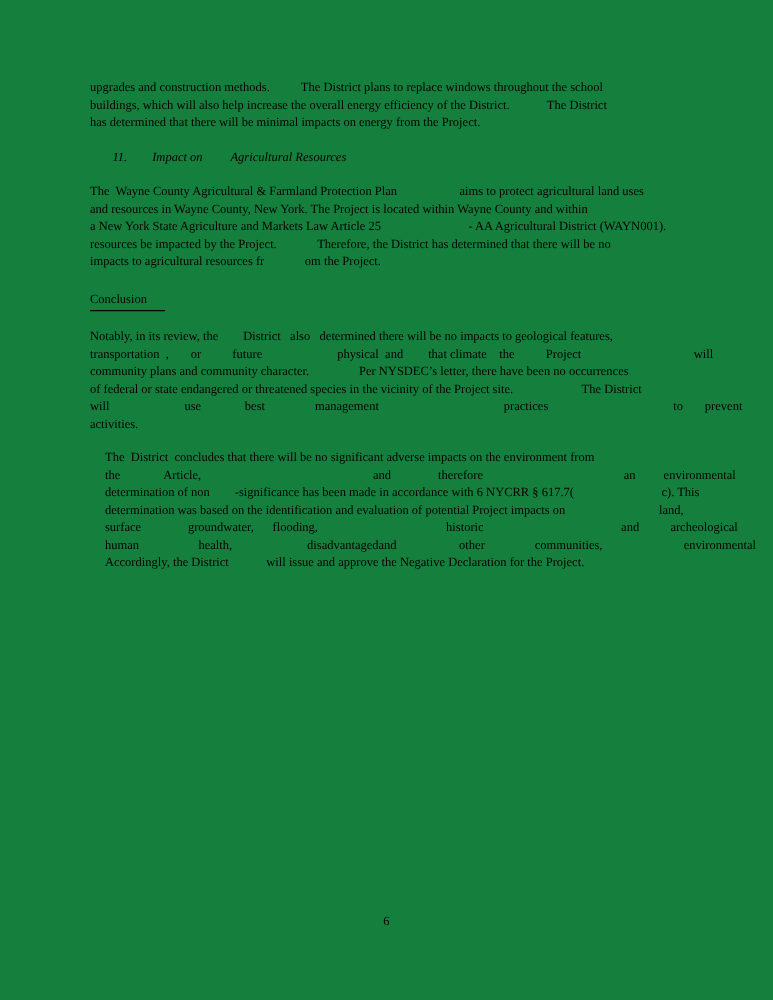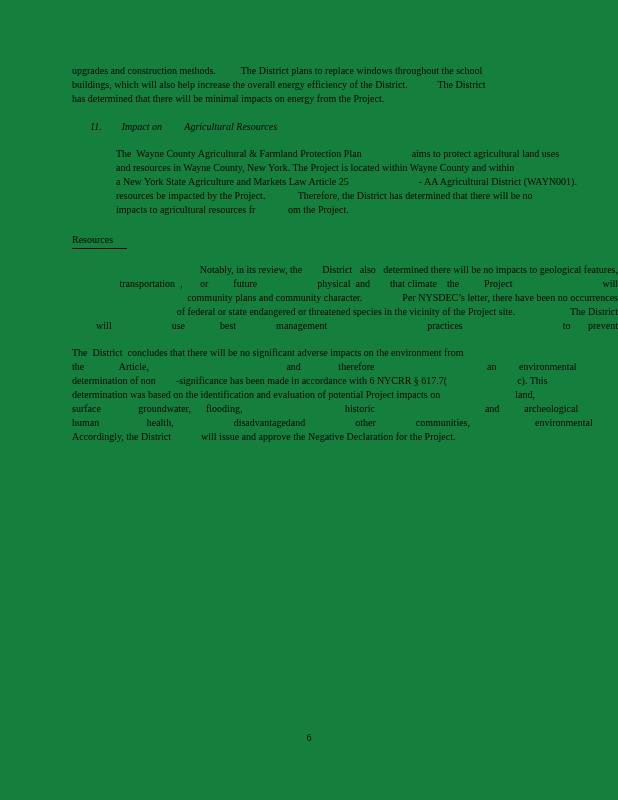--- a/index.html
+++ b/index.html
@@ -33,23 +33,23 @@
     margin-top: 16px;
     line-height: 14px;
     height: 14px;
   }
   .heading-conclusion .underlined {
     display: inline-block;
     border-bottom: 1.5px solid #000000;
     padding-right: 14px;
     padding-bottom: 1px;
   }
-  .para-agri { margin-top: 13px; margin-left: 44px; }
-  .para-notably { margin-top: 16px; text-align: right; }
-  .para-concludes { margin-top: 13px; }
+  .para-agri { margin-top: 13px; }
+  .para-notably { margin-top: 16px; }
+  .para-concludes { margin-top: 13px; margin-left: 12px; }
   .page-number {
     position: absolute;
     left: 0;
     top: 731px;
     width: 618px;
     text-align: center;
     line-height: 14px;
   }
 </style>
 </head>
@@ -68,29 +68,30 @@
 
     <div class="para para-agri">
       <div class="line">The  Wayne County Agricultural &amp; Farmland Protection Plan                    aims to protect agricultural land uses</div>
       <div class="line">and resources in Wayne County, New York. The Project is located within Wayne County and within</div>
       <div class="line">a New York State Agriculture and Markets Law Article 25                            - AA Agricultural District (WAYN001).</div>
       <div class="line">resources be impacted by the Project.             Therefore, the District has determined that there will be no</div>
       <div class="line">impacts to agricultural resources fr             om the Project.</div>
     </div>
 
     <div class="heading-conclusion">
-      <span class="underlined">Resources</span>
+      <span class="underlined">Conclusion</span>
     </div>
 
     <div class="para para-notably">
       <div class="line">Notably, in its review, the        District   also   determined there will be no impacts to geological features,</div>
       <div class="line">transportation  ,       or          future                        physical  and        that climate    the          Project                                    will</div>
       <div class="line">community plans and community character.                Per NYSDEC’s letter, there have been no occurrences</div>
       <div class="line">of federal or state endangered or threatened species in the vicinity of the Project site.                      The District</div>
       <div class="line">will                        use              best                management                                        practices                                        to       prevent</div>
+      <div class="line">activities.</div>
     </div>
 
     <div class="para para-concludes">
       <div class="line">The  District  concludes that there will be no significant adverse impacts on the environment from</div>
       <div class="line">the              Article,                                                       and               therefore                                             an         environmental</div>
       <div class="line">determination of non        -significance has been made in accordance with 6 NYCRR § 617.7(                            c). This</div>
       <div class="line">determination was based on the identification and evaluation of potential Project impacts on                              land,</div>
       <div class="line">surface               groundwater,      flooding,                                         historic                                            and          archeological</div>
       <div class="line">human                   health,                        disadvantagedand                    other                communities,                          environmental</div>
       <div class="line">Accordingly, the District            will issue and approve the Negative Declaration for the Project.</div>

